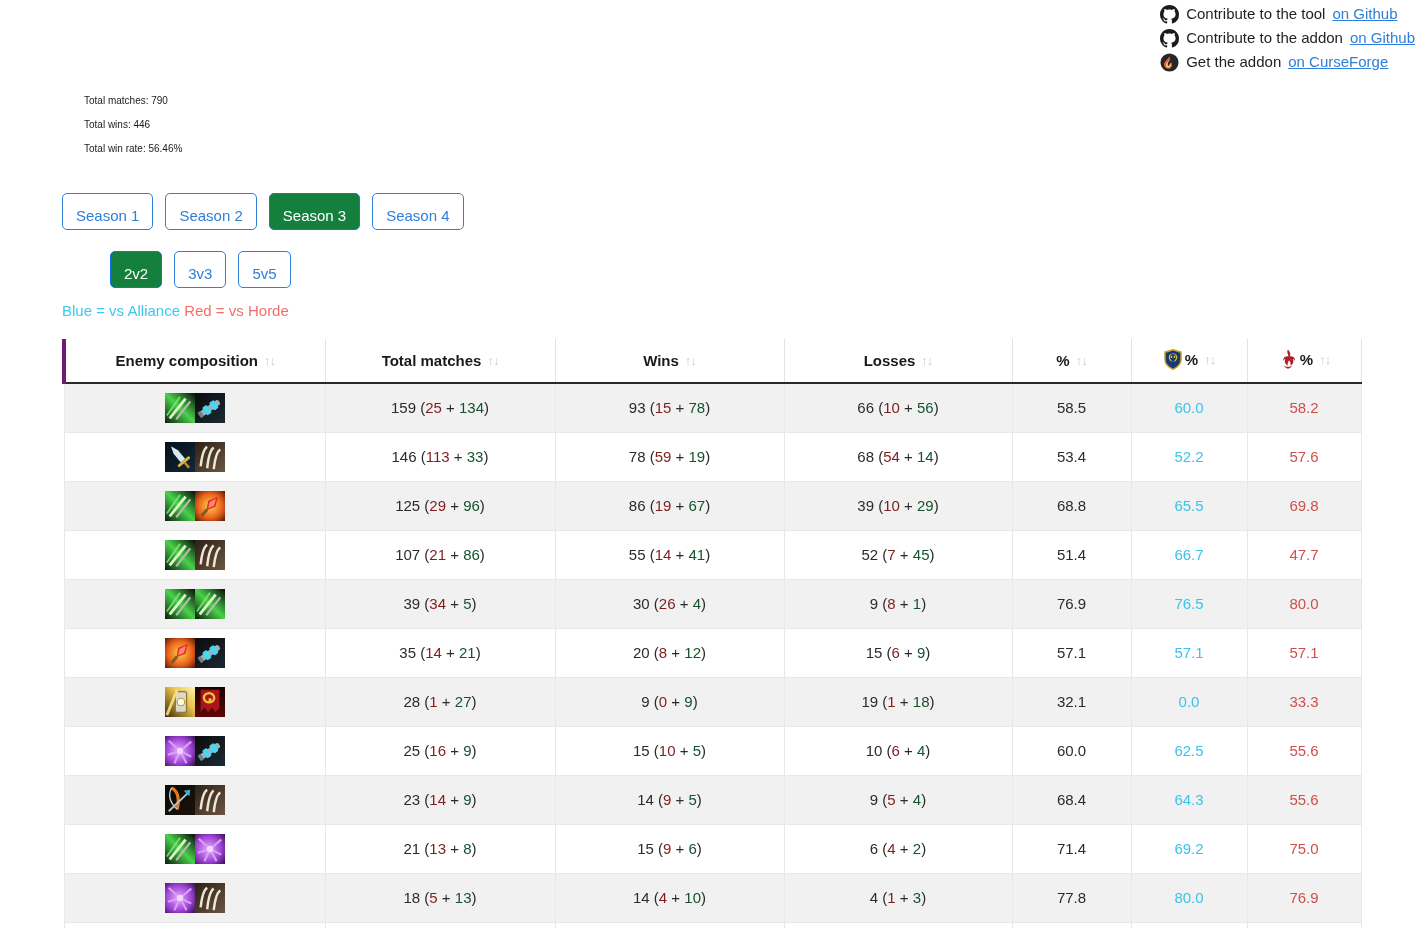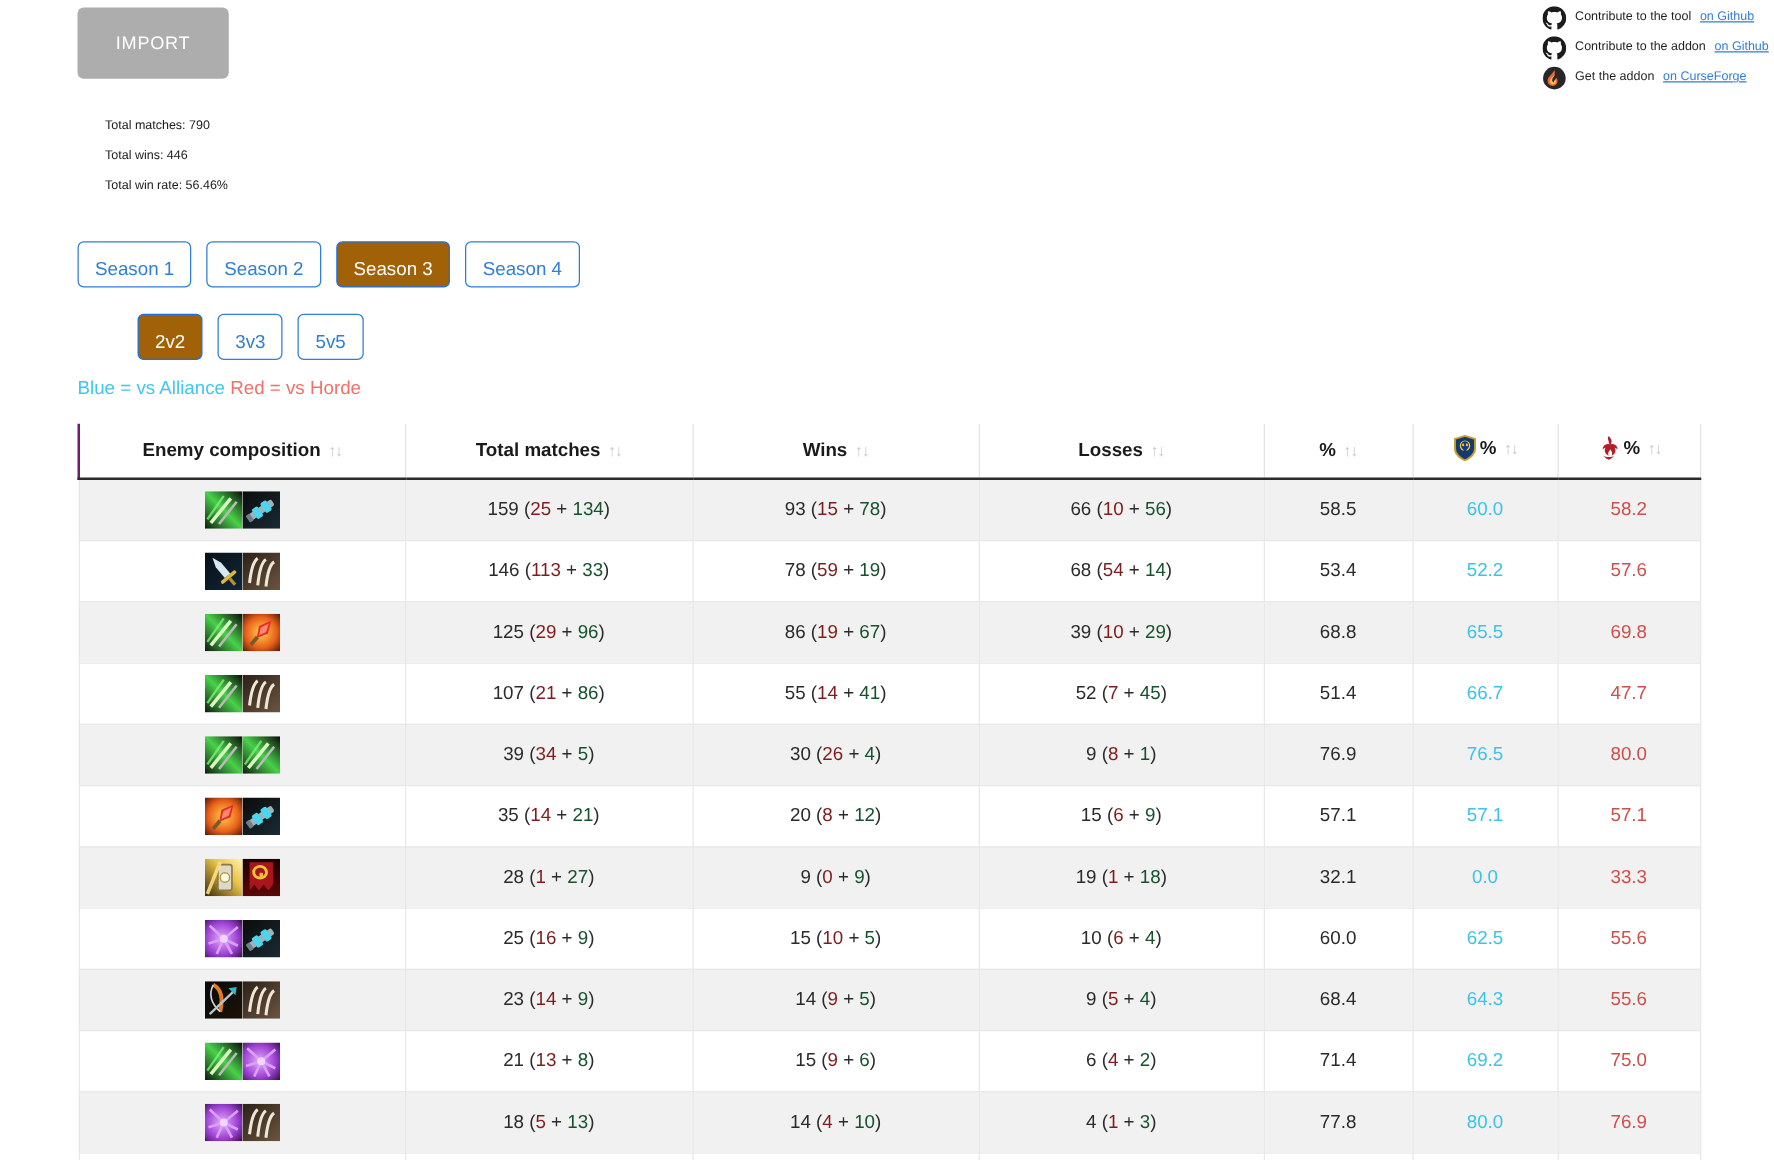--- a/index.html
+++ b/index.html
@@ -9,21 +9,21 @@
     background: #ffffff;
     font-family: "Liberation Sans", sans-serif;
     overflow: hidden;
   }
   .page { position: relative; width: 1419px; height: 928px; }
 
   
   .links {
     position: absolute; top: 2px; right: 4px;
     text-align: left;
-    font-size: 10px; color: #1f1f1f; line-height: 24px;
+    font-size: 15px; color: #1f1f1f; line-height: 24px;
   }
   .link-row { display: flex; align-items: center; gap: 7px; white-space: nowrap; justify-content: flex-start; }
   .link-row a { color: #2f7ed8; text-decoration: underline; }
   .ic { width: 19px; height: 19px; flex: 0 0 19px; display: block; }
 
   
   .import-btn {
     position: absolute; left: 62px; top: 6px;
     width: 121px; height: 57px;
     background: #adadad; border: none; border-radius: 5px;
@@ -42,41 +42,41 @@
   .btn-group { position: absolute; display: flex; }
   .season-group { left: 62px; top: 193px; gap: 12px; }
   .bracket-group { left: 62px; top: 251px; gap: 12px; margin-left: 48px; }
   .pill {
     border: 1px solid #2f7ed8; border-radius: 5px;
     background: #ffffff; color: #2f7ed8;
     font-size: 15px; font-family: "Liberation Sans", sans-serif;
     padding: 4px 13px; height: 37px; line-height: 35px;
     cursor: pointer; white-space: nowrap;
   }
-  .pill.active { background: #a16207; border-color: #1273eb; color: #ffffff; }
+  .pill.active { background: #15803d; border-color: #1273eb; color: #ffffff; }
 
   
   .legend {
     position: absolute; left: 62px; top: 302px;
     font-size: 15px; white-space: nowrap;
   }
   .legend .blue { color: #3ec7ef; text-align: center; }
   .legend .red  { color: #f1706c; }
 
   
   .table-wrap { position: absolute; left: 62px; top: 339px; width: 1297px; }
   table { border-collapse: collapse; width: 1297px; table-layout: fixed; }
   thead th {
     border-right: 1px solid #e3e3e3;
     border-bottom: 2px solid #2a2a2a;
     font-size: 15px; font-weight: bold; color: #1a1a1a;
     height: 44px; text-align: center; vertical-align: middle;
     background: #ffffff; padding: 0;
   }
-  thead th:first-child { border-left: 2px solid #701a75; }
+  thead th:first-child { border-left: 4px solid #701a75; }
   .sort { color: #c9c9c9; font-weight: normal; font-size: 13px; margin-left: 4px; letter-spacing: -1px; }
   .hdr-inner { display: inline-flex; align-items: center; justify-content: center; gap: 2px; }
 
   tbody td {
     border-right: 1px solid #e8e8e8;
     border-bottom: 1px solid #e8e8e8;
     height: 49px; text-align: center; vertical-align: middle;
     font-size: 15px; color: #2b2b2b; padding: 0;
   }
   tbody td:first-child { border-left: 1px solid #e8e8e8; }
@@ -133,21 +133,20 @@
           <circle cx="10" cy="10" r="9.5" fill="#272727"></circle>
           <path fill="#f16436" d="M10 3.4c1 2 .2 3.1-.6 4.1-.9 1.1-1.6 2.2-1.6 3.6 0 1.8 1.4 3.1 2.8 3.1-.6-.6-.8-1.3-.5-2.1.3-.9 1.3-1.4 1.5-2.6.7 1 1.1 1.8 1.1 3 0 2.4-1.9 4.1-4.1 4.1-2.4 0-4.3-1.9-4.3-4.4 0-3.5 3.3-4.4 5.7-8.8z"></path>
           <path fill="#fdbe57" d="M10.2 6.4c.3 1.3-.5 2-1.1 2.9-.6.9-1 1.6-1 2.5 0 1 .7 1.8 1.5 2-.2-.5-.1-.9.2-1.3.4-.5.9-.8 1-1.6.4.7.5 1.2.5 1.9 0 1.5-1.1 2.6-2.5 2.6-1.5 0-2.6-1.2-2.6-2.8 0-2.2 2.2-2.8 4-6.2z"></path>
         </svg>
       </span>
       <span>Get the addon</span>
       <a href="#">on CurseForge</a>
     </div>
   </div>
 
-  <button class="import-btn">IMPORT</button>
 
   <div class="totals">
     <div>Total matches: 790</div>
     <div>Total wins: 446</div>
     <div>Total win rate: 56.46%</div>
   </div>
 
   <div class="btn-group season-group">
     <button class="pill">Season 1</button>
     <button class="pill">Season 2</button>

